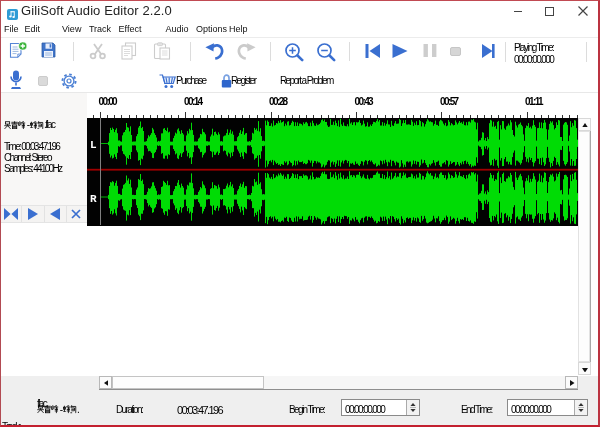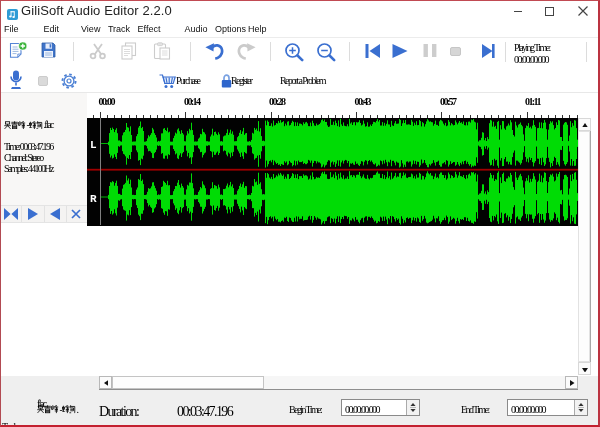--- a/index.html
+++ b/index.html
@@ -1,18 +1,18 @@
 <!DOCTYPE html>
 <html><head><meta charset="utf-8">
 <style>
 *{margin:0;padding:0;box-sizing:border-box}
 html,body{width:600px;height:427px;overflow:hidden}
 body{font-family:"Liberation Sans",sans-serif;background:#fff;position:relative}
 .abs{position:absolute}
-.mono{font-family:Liberation Serif, serif}
+.mono{font-family:Liberation Sans, sans-serif}
 .sep{position:absolute;width:1px;background:#dcdcdc}
 .cn{display:inline-block;vertical-align:-1px}
 </style></head>
 <body>
 
 <div class="abs" style="left:7px;top:6px;width:11px;height:11px">
 <svg width="11" height="11" viewBox="0 0 11 11">
       <rect x="0" y="0" width="11" height="11" rx="2" fill="#2e9cd6"></rect>
       <g fill="#fff">
         <rect x="3.6" y="2.2" width="0.9" height="5.2"></rect>
@@ -24,21 +24,21 @@
     </svg>
 </div>
 <div class="abs" style="left:21px;top:3px;font-size:13px;color:#222;letter-spacing:0.1px">GiliSoft Audio Editor 2.2.0</div>
 <div class="abs" style="left:514px;top:10.5px;width:8px;height:1.5px;background:#444"></div>
 <div class="abs" style="left:545px;top:7px;width:9px;height:9px;border:1.2px solid #444"></div>
 <svg class="abs" style="left:577px;top:5px" width="12" height="12" viewBox="0 0 12 12">
     <path d="M1.5 1.5L10.5 10.5M10.5 1.5L1.5 10.5" stroke="#444" stroke-width="1.2"></path>
   </svg>
 
 <div class="abs" style="left:4px;top:24px;font-size:9px;color:#111;width:400px">
-<span style="margin-right:25px">File</span><span style="margin-right:22px">Edit</span><span style="margin-right:7.5px">View</span><span style="margin-right:7.5px">Track</span><span style="margin-right:24px">Effect</span><span style="margin-right:7.5px">Audio</span><span style="margin-right:2px">Options</span><span>Help</span>
+<span style="margin-right:6px">File</span><span style="margin-right:22px">Edit</span><span style="margin-right:7.5px">View</span><span style="margin-right:7.5px">Track</span><span style="margin-right:24px">Effect</span><span style="margin-right:7.5px">Audio</span><span style="margin-right:2px">Options</span><span>Help</span>
 </div>
 <div class="abs" style="left:0;top:37px;width:600px;height:1px;background:#ececec"></div>
 
 <div class="sep" style="left:73px;top:42px;height:19px"></div>
 <div class="sep" style="left:190px;top:42px;height:19px"></div>
 <div class="sep" style="left:270px;top:42px;height:19px"></div>
 <div class="sep" style="left:349px;top:42px;height:19px"></div>
 <div class="sep" style="left:505px;top:42px;height:20px"></div>
 <div class="sep" style="left:586px;top:42px;height:20px"></div>
 
@@ -275,22 +275,22 @@
       <g stroke="#000" stroke-width="0.9" fill="none">
         <rect x="0.4" y="2.2" width="2.4" height="2.2"></rect>
         <path d="M1.6 0.6v6M0.4 7h2.6M5 0.4L4 2.2M6.4 0l-0.6 1.4M4 2h4M5.2 3.4h2.4M4.2 4.8h3.6M6 2v6.8M4.2 6.4h3.6"></path>
       </g>
     </svg><svg class="cn" width="7.2" height="8.5" viewBox="0 0 8 9">
       <g stroke="#000" stroke-width="0.9" fill="none">
         <path d="M2 0L1.2 1.4M1.2 1.4h5.2v7H6M1.2 1.4L1.2 3M1.4 3h3.6v3.2M1.4 4.6h3.4M1.4 6.2h3.4M0.4 8.4h2"></path>
       </g>
     </svg>.</div>
 <div class="abs mono" style="left:37px;top:398px;font-size:10px;letter-spacing:-1.6px;color:#000">flac</div>
-<div class="abs mono" style="left:99px;top:403.5px;font-size:14px;letter-spacing:-1.6px;color:#000">Duration:</div>
-<div class="abs mono" style="left:177px;top:403.5px;font-size:14px;letter-spacing:-1.6px;color:#000">00:03:47.196</div>
+<div class="abs mono" style="left:116px;top:403.5px;font-size:10px;letter-spacing:-1.6px;color:#000">Duration:</div>
+<div class="abs mono" style="left:177px;top:403.5px;font-size:11px;letter-spacing:-1.6px;color:#000">00:03:47.196</div>
 <div class="abs mono" style="left:289px;top:403.5px;font-size:10px;letter-spacing:-1.6px;color:#000">Begin Time:</div>
 <div class="abs" style="left:341px;top:399px;width:79px;height:17px;background:#fff;border:1px solid #8a8a8a"></div>
 <div class="abs mono" style="left:345px;top:403.5px;font-size:10px;letter-spacing:-1.6px;color:#000">00:00:00.000</div>
 <div class="abs" style="left:406px;top:400px;width:13px;height:15px;background:#f2f2f2;border-left:1px solid #aaa"></div>
 <svg class="abs" style="left:410px;top:403px" width="6" height="9" viewBox="0 0 6 9">
     <path d="M3 0l2.6 3H0.4zM3 9L0.4 6h5.2z" fill="#333"></path>
     <path d="M0 4.5h6" stroke="#aaa" stroke-width="0.8"></path>
   </svg>
 <div class="abs mono" style="left:461px;top:403.5px;font-size:10px;letter-spacing:-1.6px;color:#000">End Time:</div>
 <div class="abs" style="left:507px;top:399px;width:81px;height:17px;background:#fff;border:1px solid #8a8a8a"></div>

